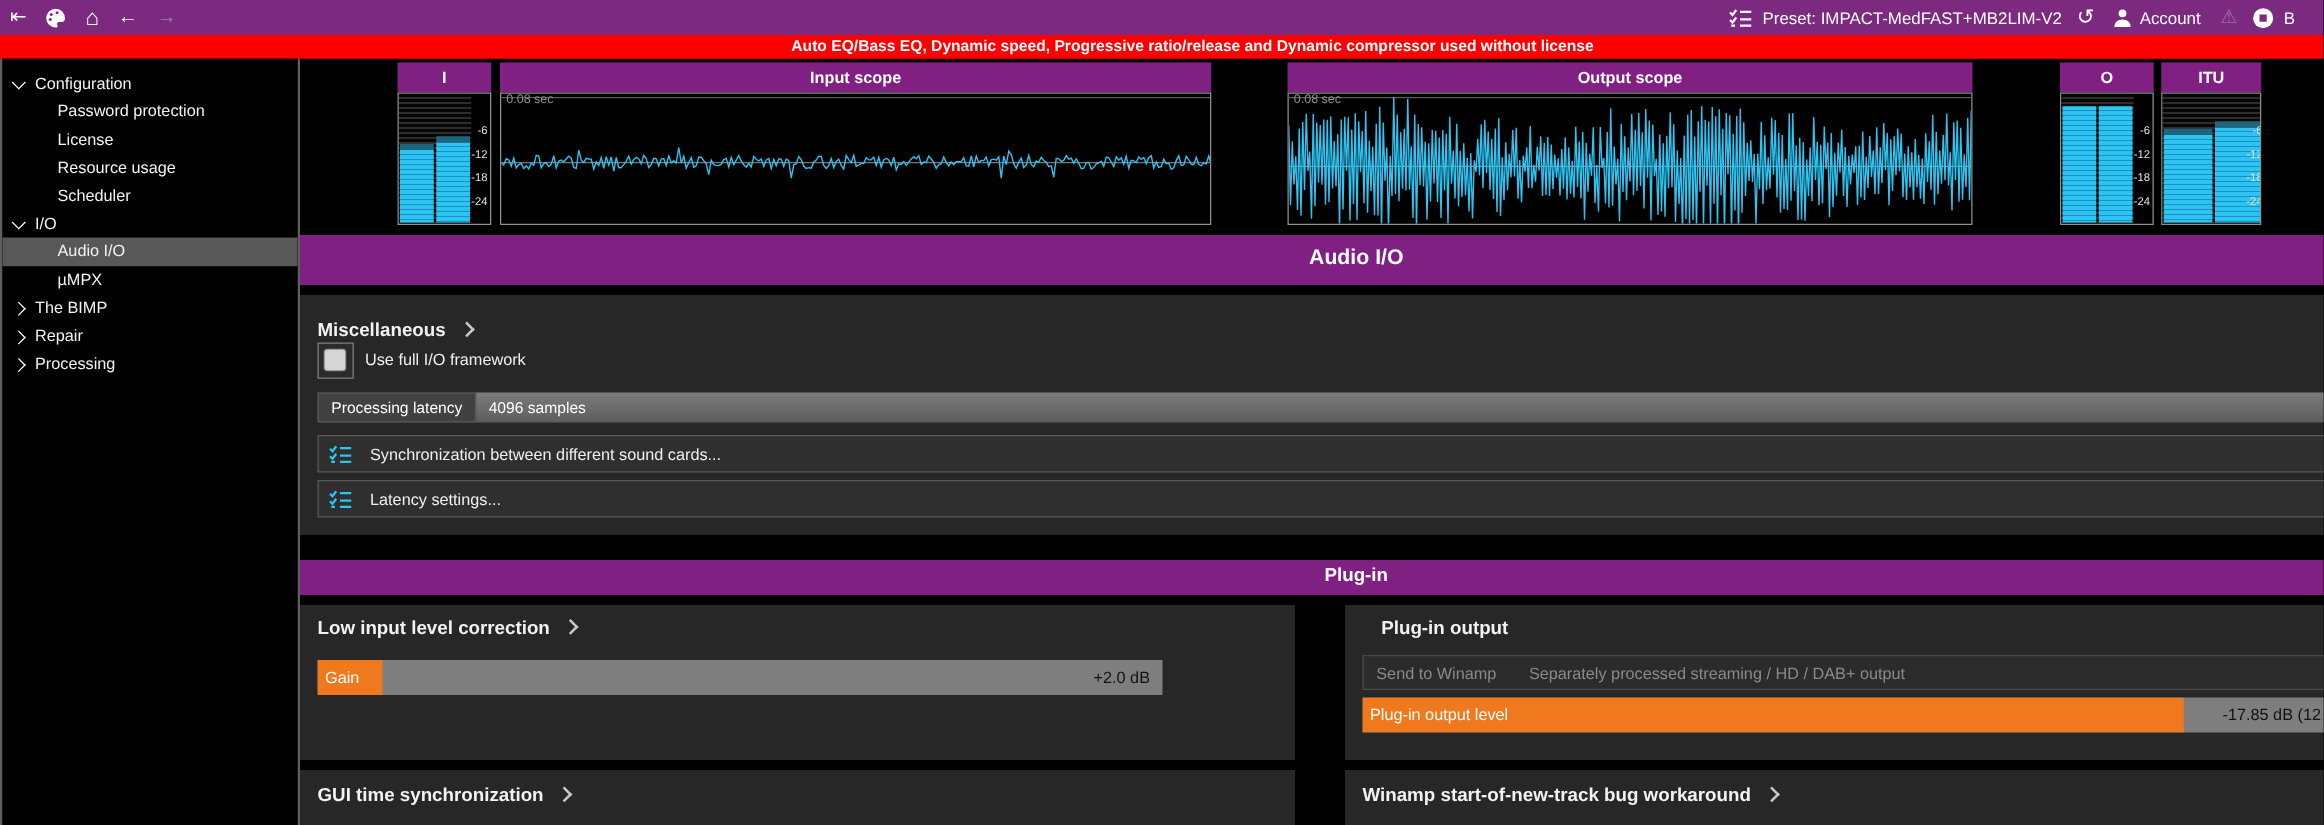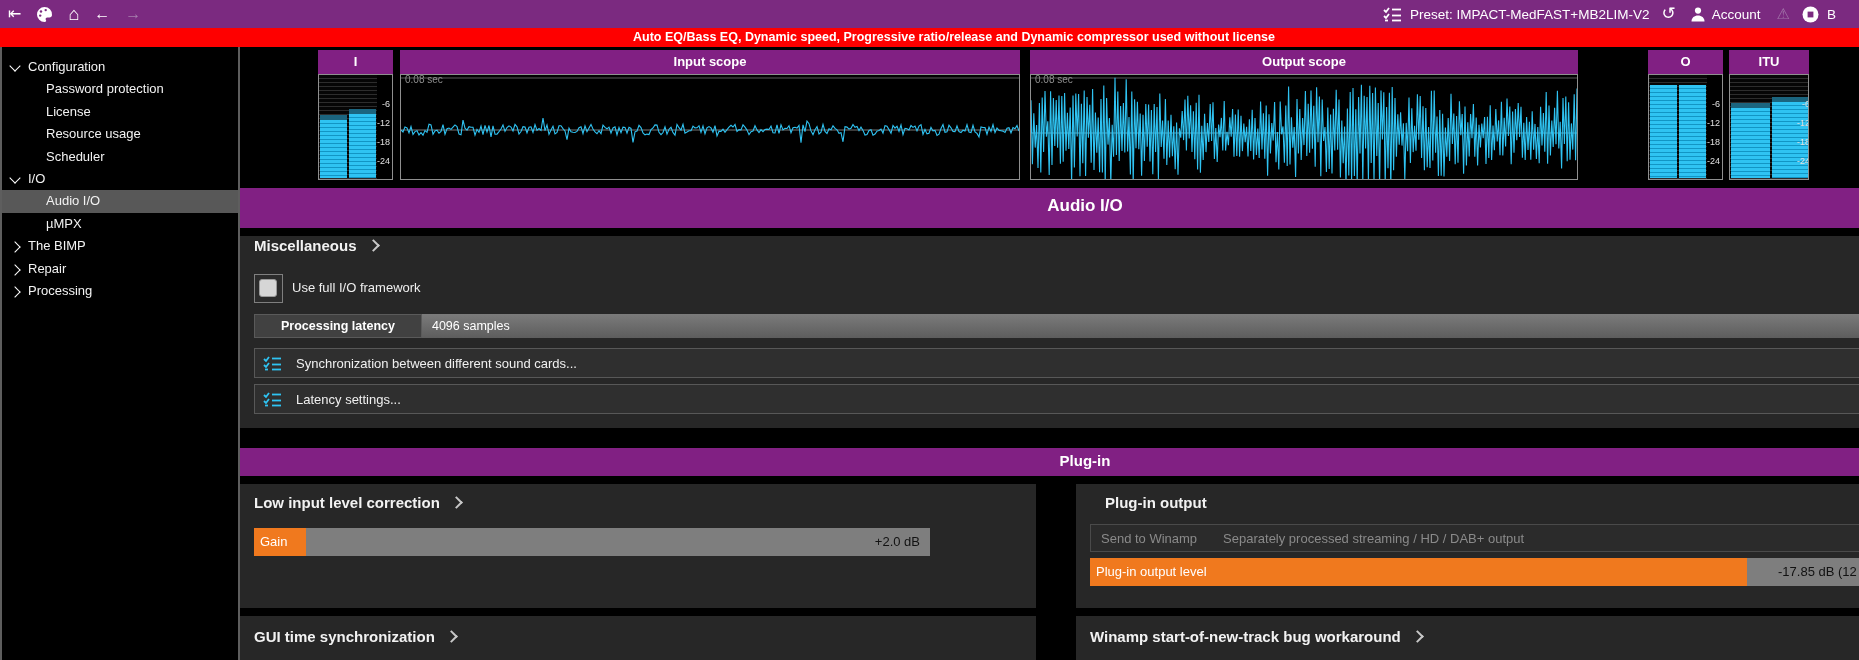--- a/index.html
+++ b/index.html
@@ -56,21 +56,21 @@
   .hchev{display:inline-block;width:7px;height:7px;margin-left:12px;margin-bottom:1px;
          border-right:2px solid #c8c8c8;border-bottom:2px solid #c8c8c8;transform:rotate(-45deg);}
 
   .cbox{position:absolute;width:27px;height:27px;border:1px solid #7f7f7f;background:#2b2b2b;}
   .cbox i{position:absolute;left:4px;top:4px;width:16px;height:16px;background:#d6d6d6;
           border:1px solid #9a9a9a;border-radius:3px;}
   .cblabel{position:absolute;font-size:13px;color:#efefef;}
 
   .lrow{position:absolute;height:24px;display:flex;}
   .llabel{background:#414141;border:1px solid #5a5a5a;color:#fff;font-size:12.5px;
-          padding:0 26px;line-height:22px;white-space:nowrap;font-weight:bold;}
+          padding:0 10px;line-height:22px;white-space:nowrap;}
   .lvalue{flex:1;background:linear-gradient(#7b7b7b,#5d5d5d);color:#fff;font-size:12.5px;
           padding:0 10px;line-height:24px;white-space:nowrap;}
 
   .rowbtn{position:absolute;height:28px;background:#2f2f2f;border:1px solid #585858;
           display:flex;align-items:center;gap:14px;padding-left:8px;font-size:13px;color:#f0f0f0;}
 
   .slider{position:absolute;height:28px;background:#7e7e7e;overflow:hidden;}
   .sfill{position:absolute;left:0;top:0;bottom:0;background:#f0791e;}
   .slabel{position:absolute;left:6px;line-height:28px;font-size:13px;color:#fff;white-space:nowrap;z-index:2;}
   .svalright{position:absolute;right:10px;line-height:28px;font-size:13px;color:#121212;white-space:nowrap;}
@@ -193,21 +193,21 @@
         </div>
       <div class="mscale" style="position:absolute;left:58px;right:0;top:0;bottom:0;">
         <span style="top:25px;">-6</span>
         <span style="top:44px;">-12</span>
         <span style="top:63px;">-18</span>
         <span style="top:82px;">-24</span>
       </div>
     </div>
   </div>
 
-  <div class="abs" style="left:400px;top:50px;width:620px;border-radius:30px;">
+  <div class="abs" style="left:400px;top:50px;width:569px;border-radius:30px;">
     <div class="mhdr">Input scope</div>
     <div class="mbody">
       <span class="timelbl">0.08 sec</span>
       <svg class="wavesvg" width="618" height="104">
         <line x1="0" y1="3" x2="618" y2="3" stroke="#5a5a5a" stroke-width="1"></line>
         <line x1="0" y1="55" x2="618" y2="55" stroke="#777" stroke-width="1"></line>
         <path fill="none" stroke="#2fc3f2" stroke-width="1.1" d="M0,55L2,57.0L4,51.9L6,52.9L8,57.9L10,51.5L12,59.4L14,56.6L16,55.7L18,59.9L20,57.7L22,60.1L24,55.6L26,57.3L28,49.3L30,49.9L32,59.2L34,55.9L36,55.1L38,58.2L40,56.5L42,49.6L44,59.3L46,53.8L48,53.1L50,54.4L52,52.2L54,49.9L56,51.5L58,59.0L60,59.7L62,45.2L64,53.1L66,55.1L68,51.7L70,52.2L72,52.3L74,60.2L76,54.4L78,57.3L80,51.0L82,59.6L84,50.3L86,57.1L88,50.5L90,62.0L92,50.9L94,59.2L96,59.1L98,56.7L100,54.0L102,49.9L104,56.3L106,52.6L108,50.9L110,52.1L112,56.0L114,49.3L116,51.8L118,59.0L120,56.5L122,51.7L124,52.1L126,57.8L128,52.3L130,51.8L132,57.3L134,49.6L136,55.3L138,53.5L140,55.4L142,43.0L144,55.6L146,50.0L148,59.4L150,55.1L152,51.2L154,58.9L156,57.5L158,50.8L160,50.7L162,53.6L164,56.0L166,64.7L168,53.2L170,56.7L172,57.3L174,57.5L176,56.4L178,52.7L180,51.7L182,58.6L184,50.9L186,56.7L188,53.1L190,49.4L192,54.0L194,56.8L196,58.7L198,55.7L200,58.6L202,50.1L204,52.4L206,53.8L208,52.1L210,58.2L212,52.9L214,51.8L216,59.9L218,52.6L220,57.7L222,52.1L224,52.4L226,58.1L228,52.3L230,53.4L232,67.4L234,56.8L236,56.0L238,50.3L240,52.6L242,58.0L244,59.8L246,59.1L248,59.5L250,54.6L252,53.0L254,49.9L256,50.1L258,57.3L260,59.7L262,57.5L264,51.8L266,59.1L268,54.2L270,52.3L272,57.6L274,60.2L276,49.4L278,52.7L280,55.1L282,49.3L284,58.1L286,57.0L288,55.7L290,55.7L292,51.2L294,52.9L296,52.8L298,50.7L300,57.3L302,50.9L304,58.8L306,52.9L308,51.6L310,52.9L312,57.3L314,50.7L316,60.9L318,56.2L320,56.4L322,54.2L324,57.3L326,54.7L328,52.1L330,50.3L332,52.0L334,49.5L336,56.5L338,54.6L340,54.9L342,49.8L344,52.2L346,55.1L348,59.6L350,56.6L352,56.0L354,50.7L356,54.9L358,57.6L360,54.6L362,56.7L364,54.4L366,54.1L368,54.5L370,51.2L372,57.7L374,58.0L376,49.8L378,58.5L380,49.8L382,54.9L384,53.4L386,53.5L388,50.7L390,57.7L392,52.7L394,52.3L396,53.1L398,50.5L400,67.6L402,49.9L404,56.7L406,46.0L408,48.7L410,55.9L412,59.6L414,54.7L416,51.6L418,59.0L420,57.1L422,49.4L424,56.5L426,58.5L428,53.8L430,54.7L432,50.8L434,53.4L436,54.8L438,58.3L440,57.7L442,66.8L444,51.6L446,52.1L448,54.1L450,53.3L452,49.5L454,52.3L456,51.5L458,55.6L460,52.1L462,55.4L464,60.0L466,59.6L468,55.4L470,54.8L472,60.2L474,59.0L476,56.1L478,55.4L480,54.0L482,58.1L484,50.7L486,51.2L488,54.6L490,58.3L492,50.5L494,53.1L496,51.3L498,56.3L500,50.0L502,59.6L504,53.3L506,53.7L508,55.0L510,50.5L512,52.4L514,51.0L516,55.9L518,51.0L520,49.6L522,59.3L524,54.5L526,58.9L528,58.3L530,52.4L532,55.9L534,55.4L536,60.4L538,59.2L540,53.5L542,49.5L544,57.3L546,56.9L548,50.1L550,52.8L552,56.4L554,56.7L556,50.9L558,56.6L560,57.6L562,55.2L564,56.1L566,49.7L568,57.0L570,57.6L572,50.3L574,56.9L576,58.4L578,61.9L580,51.9L582,52.5L584,52.6L586,59.2L588,52.1L590,56.5L592,49.7L594,57.6L596,53.0L598,55.4L600,55.7L602,56.1L604,57.4L606,53.2L608,52.7L610,57.9L612,52.6L614,53.8L616,50.6L618,56.1"></path>
       </svg>
     </div>
   </div>
@@ -256,21 +256,21 @@
         <span style="top:82px;">-24</span>
       </div>
     </div>
   </div>
 
   <div class="abs sechdr" style="left:240px;top:188px;width:1700px;height:40px;">
     <span style="top:8px;font-size:17px;">Audio I/O</span>
   </div>
 
   <div class="abs panel" style="left:240px;top:236px;width:1700px;height:192px;">
-    <div class="heading" style="top:1px;text-align:center;"><span>Miscellaneous</span><span class="hchev"></span></div>
+    <div class="heading" style="top:20px;text-align:center;"><span>Miscellaneous</span><span class="hchev"></span></div>
     <div class="cbox" style="left:14px;top:38px;">
         <i></i>
       </div>
     <span class="cblabel" style="left:52px;top:44px;">Use full I/O framework</span>
     <div class="lrow" style="left:14px;top:78px;right:0;">
       <span class="llabel">Processing latency</span>
       <span class="lvalue">4096 samples</span>
     </div>
     <div class="rowbtn" style="left:14px;top:112px;right:0;">
       <span style="display:inline-flex;">

